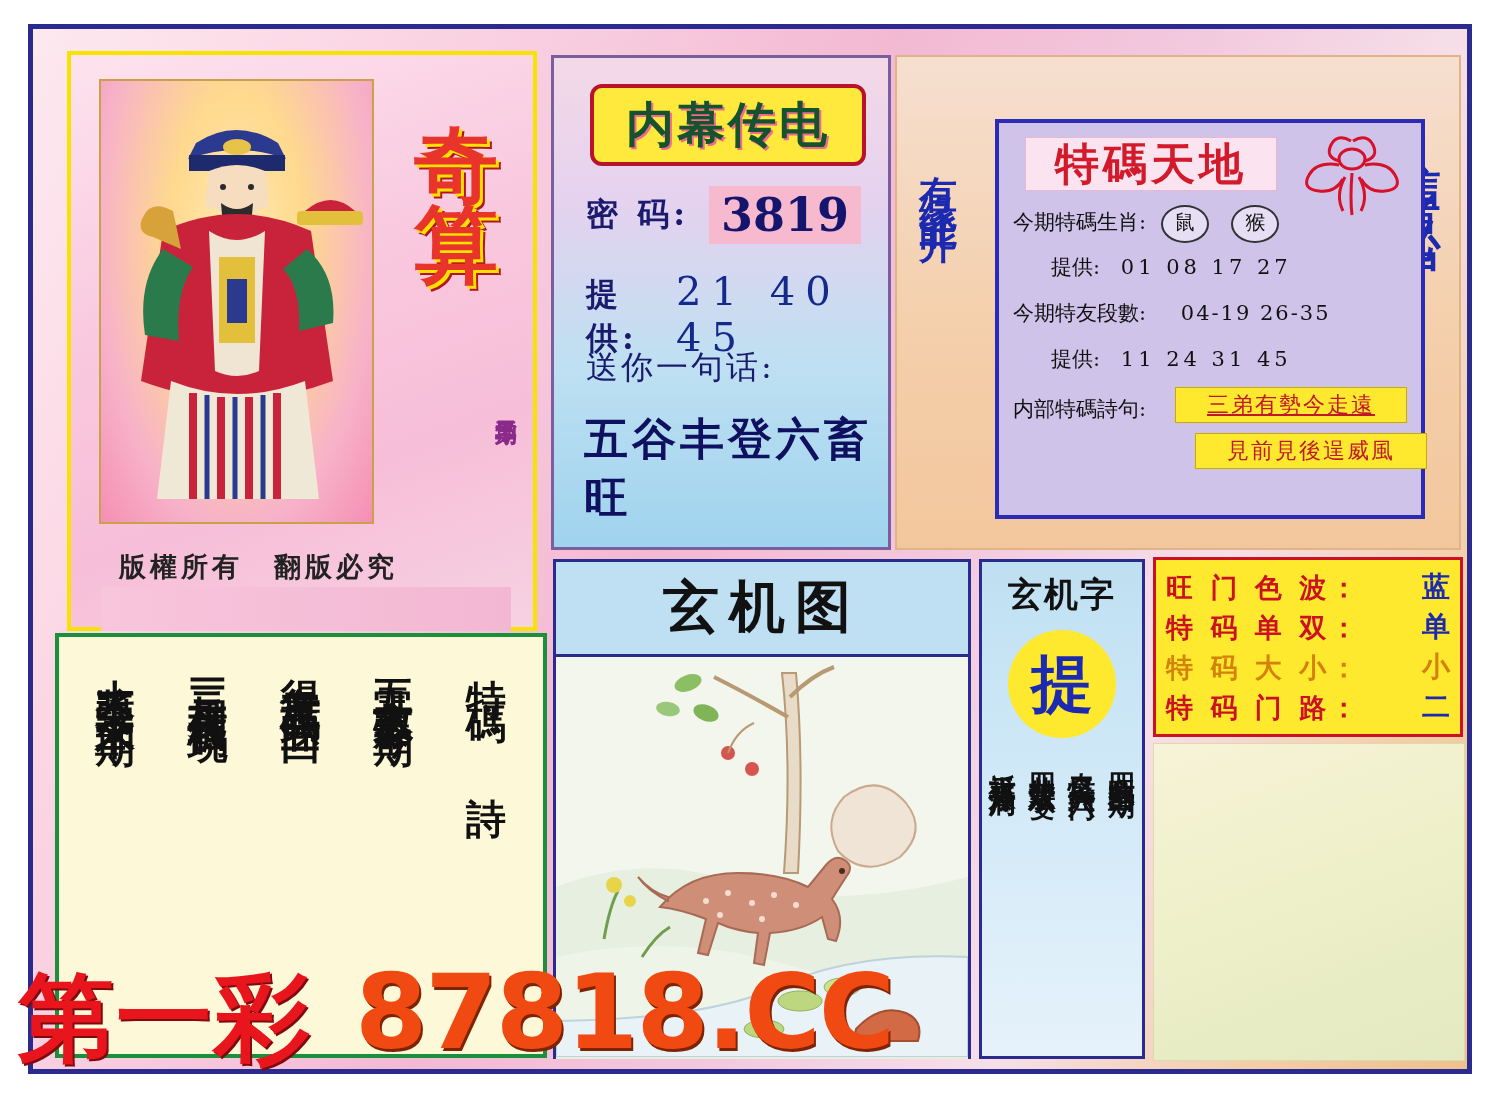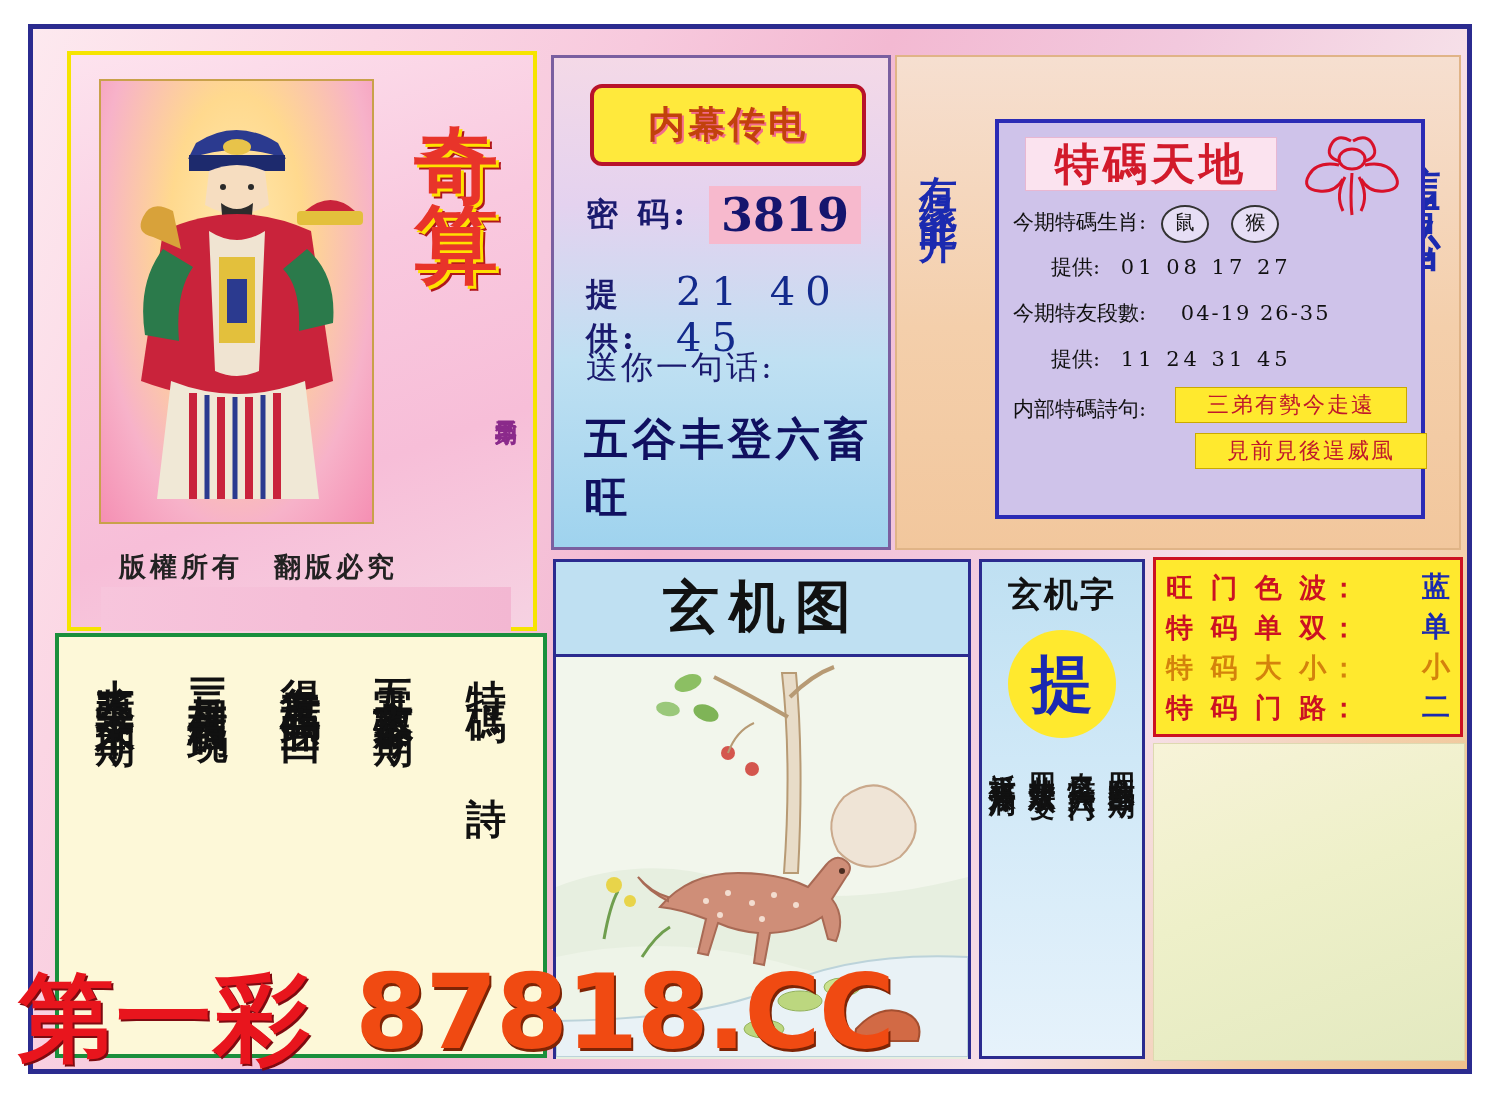--- a/index.html
+++ b/index.html
@@ -28,21 +28,21 @@
   .poem-cols{position:absolute;inset:10px;display:flex;flex-direction:row-reverse;justify-content:space-around;align-items:flex-start;}
   .pcol{writing-mode:vertical-rl;text-orientation:upright;font-family:"DejaVu Serif",serif;font-size:40px;
         font-weight:bold;color:#111;letter-spacing:8px;line-height:1.05;}
   .pcol.title{letter-spacing:26px;}
 
   
   .code-panel{position:absolute;left:518px;top:26px;width:340px;height:495px;border:3px solid #7a5fa0;box-sizing:border-box;
               background:linear-gradient(180deg,#f4d9e7 0%,#e4d2ef 30%,#bfe0f2 62%,#9fd3ee 100%);}
   .code-badge{position:absolute;left:36px;top:26px;width:268px;height:74px;border:4px solid #b8132a;border-radius:12px;
               background:#ffe93c;display:flex;align-items:center;justify-content:center;}
-  .code-badge span{color:#c2410c;font-size:37px;font-weight:bold;font-family:"DejaVu Serif",serif;letter-spacing:3px;
+  .code-badge span{color:#14532d;font-size:48px;font-weight:bold;font-family:"DejaVu Serif",serif;letter-spacing:3px;
                    text-shadow:2px 2px 0 #f26a8d;}
   .row-mima{position:absolute;left:32px;top:128px;display:flex;align-items:center;gap:20px;}
   .lbl{font-size:32px;color:#1a1a6e;font-family:"DejaVu Serif",serif;font-weight:bold;letter-spacing:4px;}
   .mima-val{background:#f7b9cd;padding:2px 12px;color:#15156e;font-size:46px;font-weight:bold;font-family:"DejaVu Serif",serif;}
   .row-tigong{position:absolute;left:32px;top:210px;display:flex;align-items:baseline;gap:18px;}
   .nums{font-size:40px;color:#132a8c;font-family:"DejaVu Serif",serif;letter-spacing:10px;}
   .row-send{position:absolute;left:32px;top:288px;font-size:32px;color:#1a1a6e;font-family:"DejaVu Serif",serif;letter-spacing:3px;}
   .send-line{position:absolute;left:30px;top:352px;font-size:44px;color:#101060;font-family:"DejaVu Serif",serif;
              font-weight:bold;letter-spacing:4px;}
 
@@ -63,21 +63,21 @@
   .r1{top:82px;}
   .r2{top:130px;left:52px;}
   .r3{top:176px;}
   .r4{top:222px;left:52px;}
   .r5{top:272px;}
   .zodiac{display:inline-block;width:44px;height:34px;border:2px solid #333;border-radius:50%;text-align:center;
           line-height:30px;font-size:20px;background:#e6def5;margin:0 8px;}
   .poem-tag{position:absolute;left:176px;width:230px;height:34px;background:#ffe92e;border:1px solid #caa900;
             display:flex;align-items:center;justify-content:center;font-size:22px;color:#c0182b;
             font-family:"DejaVu Serif",serif;letter-spacing:2px;}
-  .pt1{top:264px;}
+  .pt1{top:264px;text-decoration:underline;}
   .pt2{top:310px;left:196px;}
 
   
   .xjt{position:absolute;left:520px;top:530px;width:418px;height:500px;border:3px solid #2b2b8f;box-sizing:border-box;background:#fff;}
   .xjt-head{height:92px;background:#bfe0f2;border-bottom:3px solid #2b2b8f;display:flex;align-items:center;justify-content:center;}
   .xjt-head span{font-size:56px;color:#111;font-family:"DejaVu Serif",serif;font-weight:bold;letter-spacing:10px;}
   .xjt-img{position:relative;height:402px;background:linear-gradient(180deg,#f3f6ef 0%,#eef3e6 45%,#e7eedf 100%);overflow:hidden;}
 
   
   .xjz{position:absolute;left:946px;top:530px;width:166px;height:500px;border:3px solid #2b2b8f;box-sizing:border-box;

